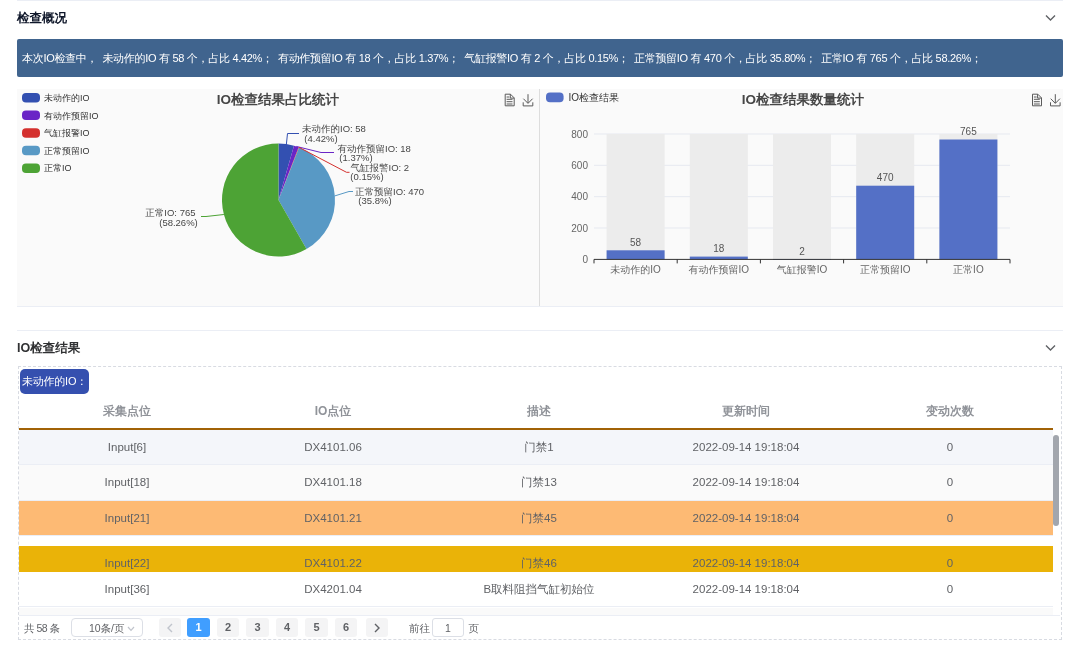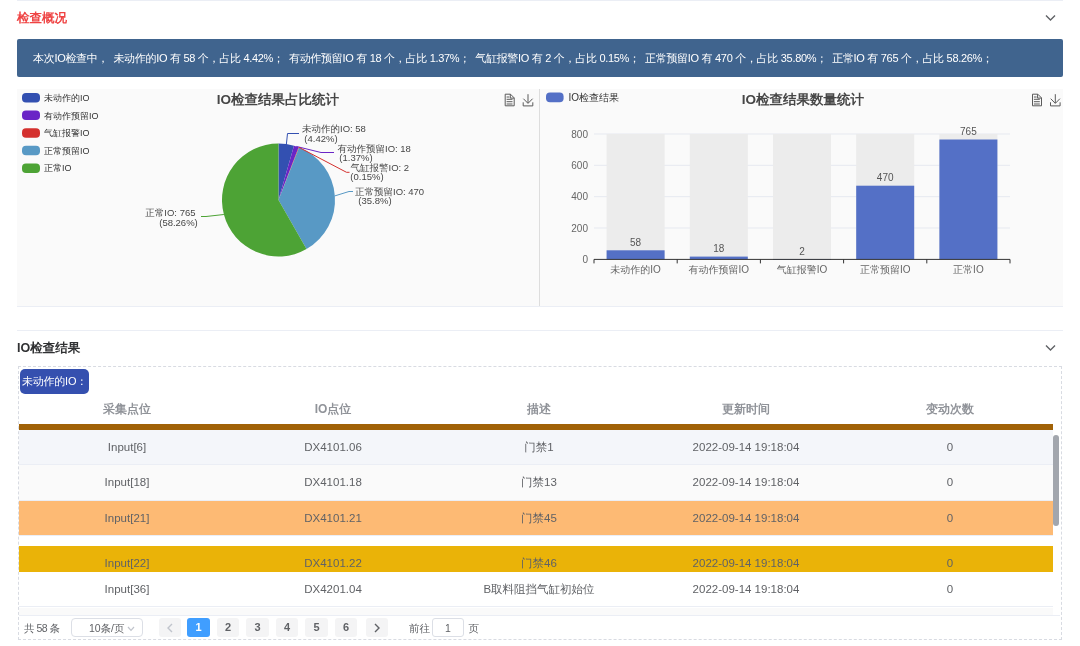--- a/index.html
+++ b/index.html
@@ -7,26 +7,26 @@
 .abs{position:absolute}
 .cell{position:absolute;top:50%;transform:translate(-50%,-50%);white-space:nowrap}
 .row{position:absolute;left:0;width:1034px;height:35.5px;border-bottom:1px solid #ebeef5;box-sizing:border-box}
 .pbtn{position:absolute;top:0;width:22.5px;height:19.5px;border-radius:3px;text-align:center;line-height:19.5px;font-weight:bold;font-size:11px;color:#606266}
 </style>
 </head>
 <body>
 
 <div class="abs" style="left:17px;top:0;width:1046px;height:1px;background:#ebeef5"></div>
 
-<div class="abs" style="left:17px;top:10px;font-size:12.5px;font-weight:bold;color:#ef4444">检查概况</div>
+<div class="abs" style="left:17px;top:10px;font-size:12.5px;font-weight:bold;color:#0f172a">检查概况</div>
 <svg class="abs" style="left:1045px;top:14px" width="11" height="8" viewBox="0 0 11 8">
     <polyline points="1,1.5 5.5,6 10,1.5" fill="none" stroke="#606266" stroke-width="1.4"></polyline>
   </svg>
 
-<div class="abs" style="left:17px;top:39px;width:1046px;height:38px;background:#40648E;border-radius:2px;color:#fff;font-size:11px;letter-spacing:-0.3px;line-height:38px;padding-left:16px;white-space:nowrap" id="banner">本次IO检查中， 未动作的IO 有 58 个，占比 4.42%； 有动作预留IO 有 18 个，占比 1.37%； 气缸报警IO 有 2 个，占比 0.15%； 正常预留IO 有 470 个，占比 35.80%； 正常IO 有 765 个，占比 58.26%；</div>
+<div class="abs" style="left:17px;top:39px;width:1046px;height:38px;background:#40648E;border-radius:2px;color:#fff;font-size:11px;letter-spacing:-0.3px;line-height:38px;padding-left:5px;white-space:nowrap" id="banner">本次IO检查中， 未动作的IO 有 58 个，占比 4.42%； 有动作预留IO 有 18 个，占比 1.37%； 气缸报警IO 有 2 个，占比 0.15%； 正常预留IO 有 470 个，占比 35.80%； 正常IO 有 765 个，占比 58.26%；</div>
 
 <div class="abs" style="left:17px;top:89px;width:1046px;height:217px;background:#fafafa"></div>
 <div class="abs" style="left:539px;top:89px;width:1px;height:217px;background:#ddd"></div>
 <svg class="abs" style="left:0;top:0" width="1080" height="646" viewBox="0 0 1080 646">
 
   <g>
     <path d="M278.5,200 L278.50,143.50 A56.5,56.5 0 0 1 293.99,145.66 Z" fill="#3350b1"></path>
     <path d="M278.5,200 L293.99,145.66 A56.5,56.5 0 0 1 298.60,147.20 Z" fill="#6a25c6"></path>
     <path d="M278.5,200 L298.60,147.20 A56.5,56.5 0 0 1 299.10,147.39 Z" fill="#d4302e"></path>
     <path d="M278.5,200 L299.10,147.39 A56.5,56.5 0 0 1 306.52,249.06 Z" fill="#5899c5"></path>
@@ -162,21 +162,21 @@
 <div class="abs" style="left:17px;top:340px;font-size:12.5px;font-weight:bold;color:#303133">IO检查结果</div>
 <svg class="abs" style="left:1045px;top:344px" width="11" height="8" viewBox="0 0 11 8">
     <polyline points="1,1.5 5.5,6 10,1.5" fill="none" stroke="#606266" stroke-width="1.4"></polyline>
   </svg>
 
 <div class="abs" style="left:18px;top:366px;width:1044px;height:274px;border:1px dashed #d8dbe2"></div>
 
 <div class="abs" style="left:20px;top:369px;width:69px;height:24.5px;background:#3550af;border-radius:5px;color:#fff;font-size:11px;letter-spacing:-0.2px;font-weight:normal;line-height:24.5px;text-align:center">未动作的IO：</div>
 
 <div class="abs" id="tbl" style="left:19px;top:394px;width:1034px;height:221px;font-size:11.5px;color:#606266">
-  <div class="abs" style="left:0;top:0;width:1034px;height:35.5px;border-bottom:6px solid #a16207;font-weight:bold;font-size:12px;color:#909399">
+  <div class="abs" style="left:0;top:0;width:1034px;height:35.5px;border-bottom:2px solid #a16207;font-weight:bold;font-size:12px;color:#909399">
     <span class="cell" style="left:108px">采集点位</span>
       <span class="cell" style="left:314px">IO点位</span>
       <span class="cell" style="left:520px">描述</span>
       <span class="cell" style="left:727px">更新时间</span>
       <span class="cell" style="left:931px">变动次数</span>
   </div>
   <div class="row" style="top:35.5px;background:#f4f6fa">
     <span class="cell" style="left:108px">Input[6]</span>
       <span class="cell" style="left:314px">DX4101.06</span>
       <span class="cell" style="left:520px">门禁1</span>

